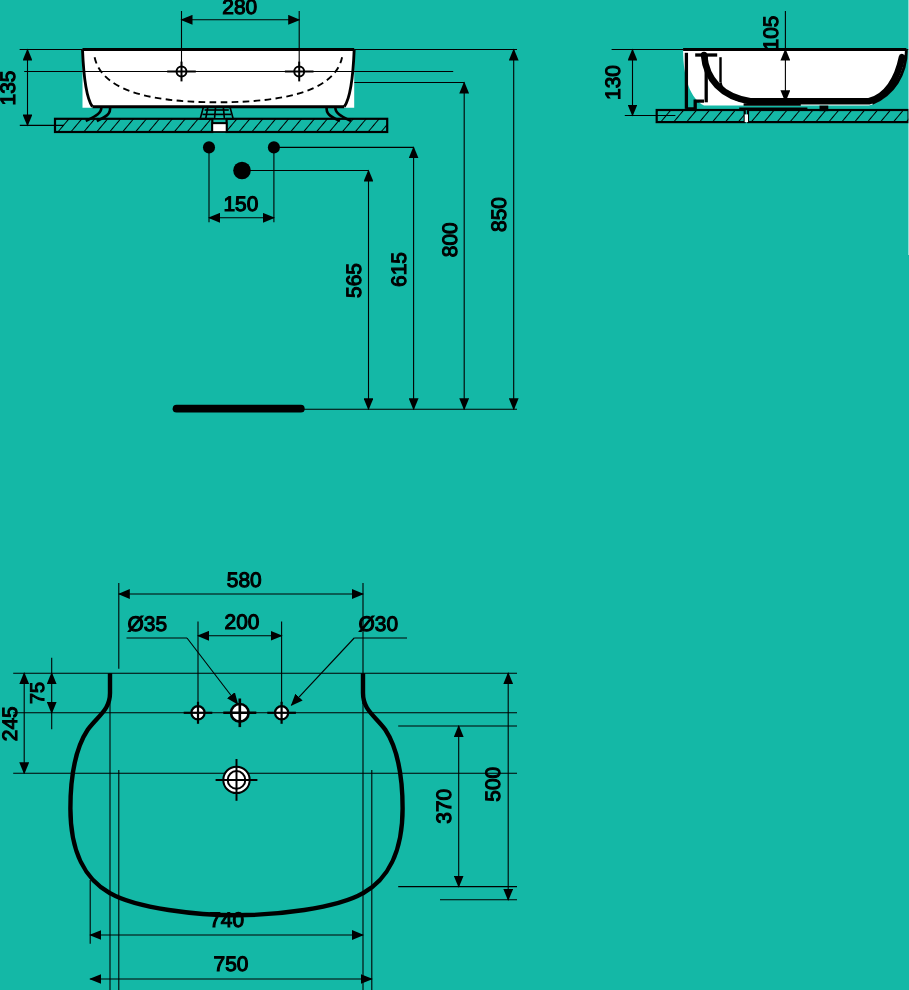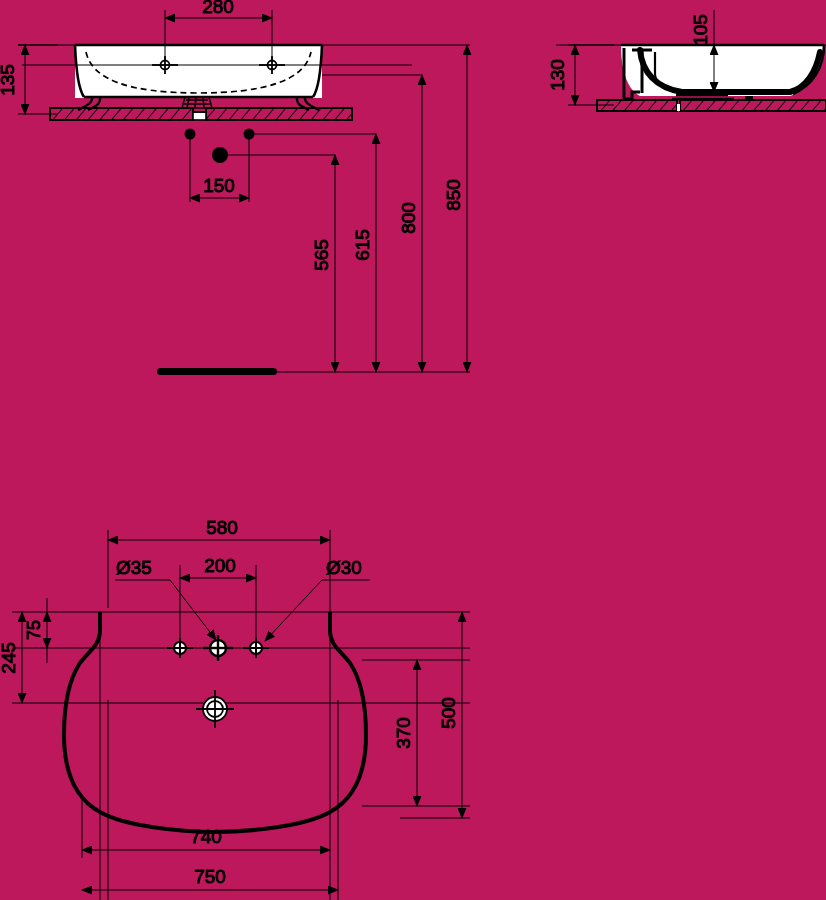--- a/index.html
+++ b/index.html
@@ -1,17 +1,17 @@
 <!DOCTYPE html>
 <html><head>
 <meta charset="utf-8">
 <style>
   html,body{margin:0;padding:0;background:#ffffff;}
   body{width:826px;height:900px;font-family:"Liberation Sans",sans-serif;overflow:hidden;}
-  #sheet{position:relative;width:826px;height:900px;background:#be185d;}
+  #sheet{position:relative;width:826px;height:900px;background:#14b8a6;}
   svg{display:block;}
   text{font-family:"Liberation Sans",sans-serif;fill:#000;}
   .dimtxt{font-size:19px;}
   .dimtxt-sm{font-size:18px;}
 </style>
 </head>
 <body>
 
 <div id="sheet">
 <svg width="826" height="900" viewBox="0 0 826 900">

